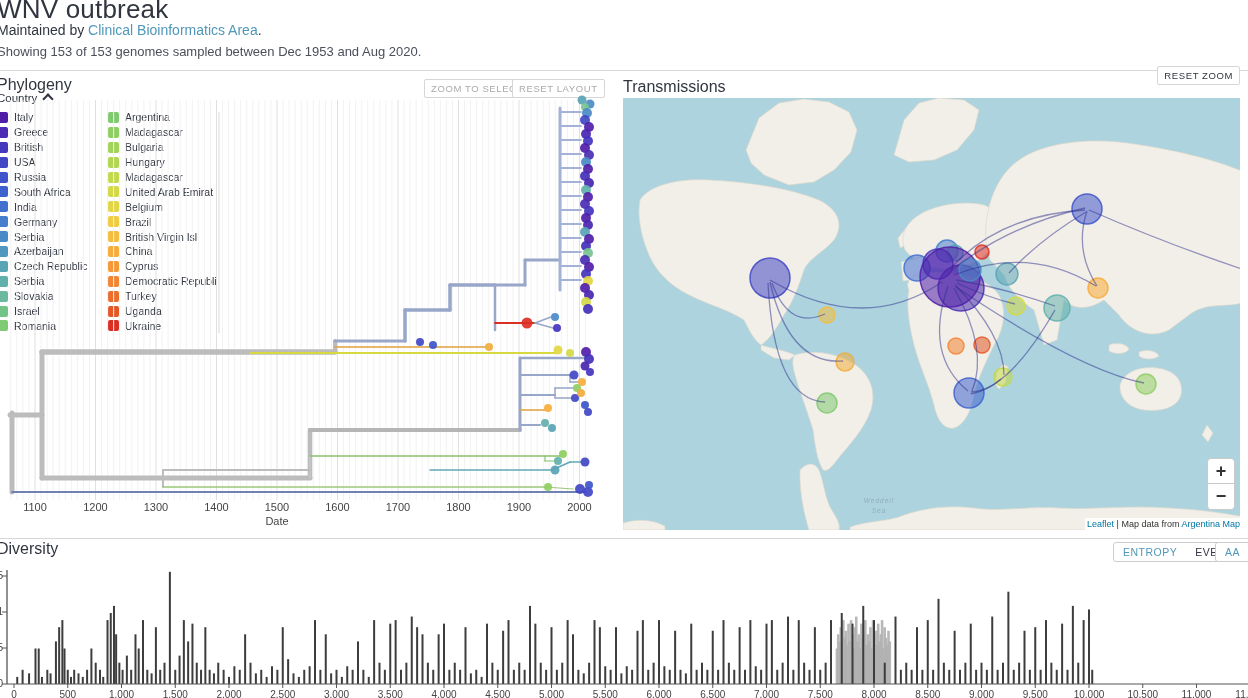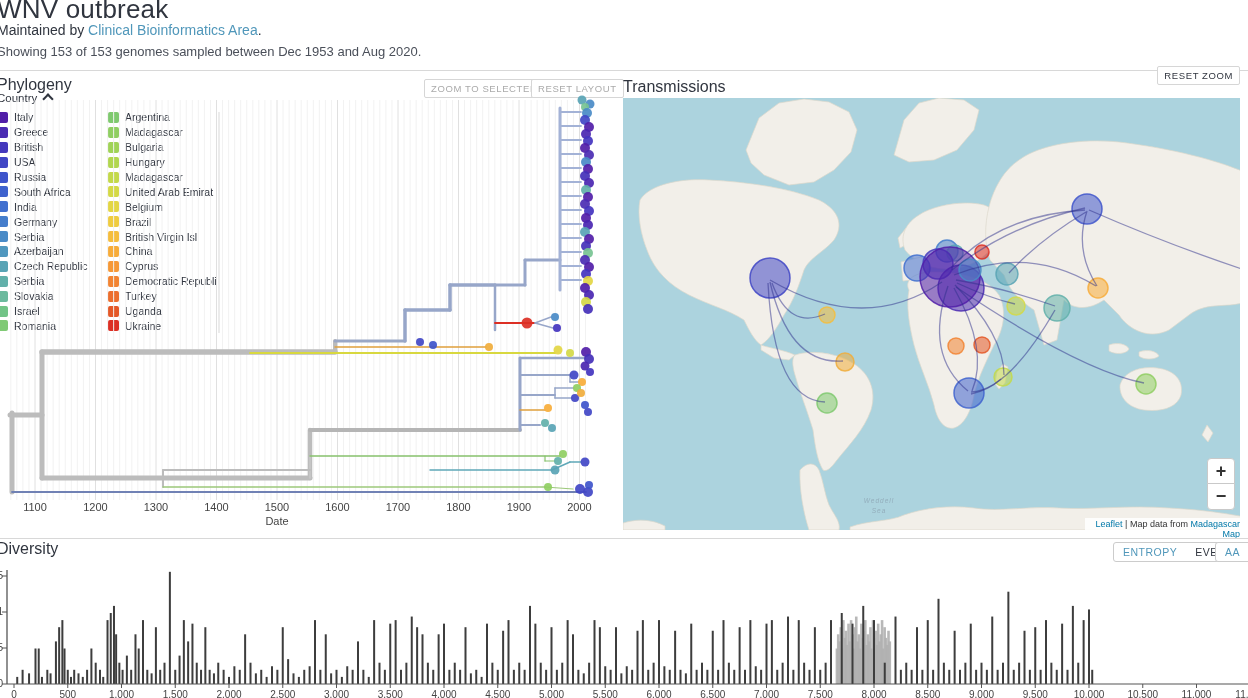--- a/index.html
+++ b/index.html
@@ -44,21 +44,21 @@
 
 <div id="app">
 
   <div class="abs" id="page-title">WNV outbreak</div>
   <div class="abs" id="maintained"><span>Maintained by </span><a href="#">Clinical Bioinformatics Area</a><span>.</span></div>
   <div class="abs" id="subtitle">Showing 153 of 153 genomes sampled between Dec 1953 and Aug 2020.</div>
   <div class="abs rule" style="top:70px"></div>
 
   <div class="abs panel-title" style="left:8px;top:76px">Phylogeny</div>
   <div class="btn" style="left:435px;top:79px">ZOOM TO SELECTED</div>
-  <div class="btn" style="left:542px;top:79px">RESET LAYOUT</div>
+  <div class="btn" style="left:523px;top:79px">RESET LAYOUT</div>
   <div class="abs" id="legend-title"><span>Country</span><span class="chev"></span></div>
   <div class="legend-col" style="left:8px" id="legend-col1">
       <div class="legend-item">
         <span class="legend-swatch" style="background: rgb(81, 30, 168);"></span>
         <span class="legend-label">Italy</span>
       </div>
       <div class="legend-item">
         <span class="legend-swatch" style="background: rgb(75, 44, 179);"></span>
         <span class="legend-label">Greece</span>
       </div>
@@ -469,21 +469,21 @@
       <path d="M1100,210 Q1180,245 1262,272" fill="none" stroke="rgba(45,48,140,0.5)" stroke-width="1.3"></path>
       <path d="M1098,211 Q1085,250 1108,286" fill="none" stroke="rgba(45,48,140,0.5)" stroke-width="1.3"></path>
       <path d="M1096,210 Q1010,215 962,268" fill="none" stroke="rgba(45,48,140,0.5)" stroke-width="1.3"></path>
       <path d="M1097,212 Q1050,240 1020,273" fill="none" stroke="rgba(45,48,140,0.5)" stroke-width="1.3"></path>
       <path d="M1066,310 Q1020,390 982,392" fill="none" stroke="rgba(45,48,140,0.5)" stroke-width="1.3"></path>
       <path d="M967,287 Q1090,370 1155,383" fill="none" stroke="rgba(45,48,140,0.5)" stroke-width="1.3"></path>
       <path d="M982,394 Q1000,390 1012,379" fill="none" stroke="rgba(45,48,140,0.5)" stroke-width="1.3"></path>
     </svg>
   <div class="zoombtn" style="left:1218px;top:458px;border-radius:4px 4px 0 0">+</div>
   <div class="zoombtn" style="left:1218px;top:483px;border-radius:0 0 4px 4px">−</div>
-  <div class="abs" id="map-attrib"><a href="#">Leaflet</a><span> | </span><span>Map data from </span><a href="#">Madagascar Map</a></div>
+  <div class="abs" id="map-attrib"><a href="#">Leaflet</a><span> | </span><span>Map data from </span><a href="#">Argentina Map</a></div>
 
   <div class="abs rule" style="top:538px"></div>
   <div class="abs panel-title" style="left:8px;top:540px">Diversity</div>
   <div class="abs" id="toggle-group">
     <span class="sel">ENTROPY</span>
     <span class="unsel">EVENTS</span>
   </div>
   <div class="abs" id="aa-group">
     <span class="sel">AA</span>
 

